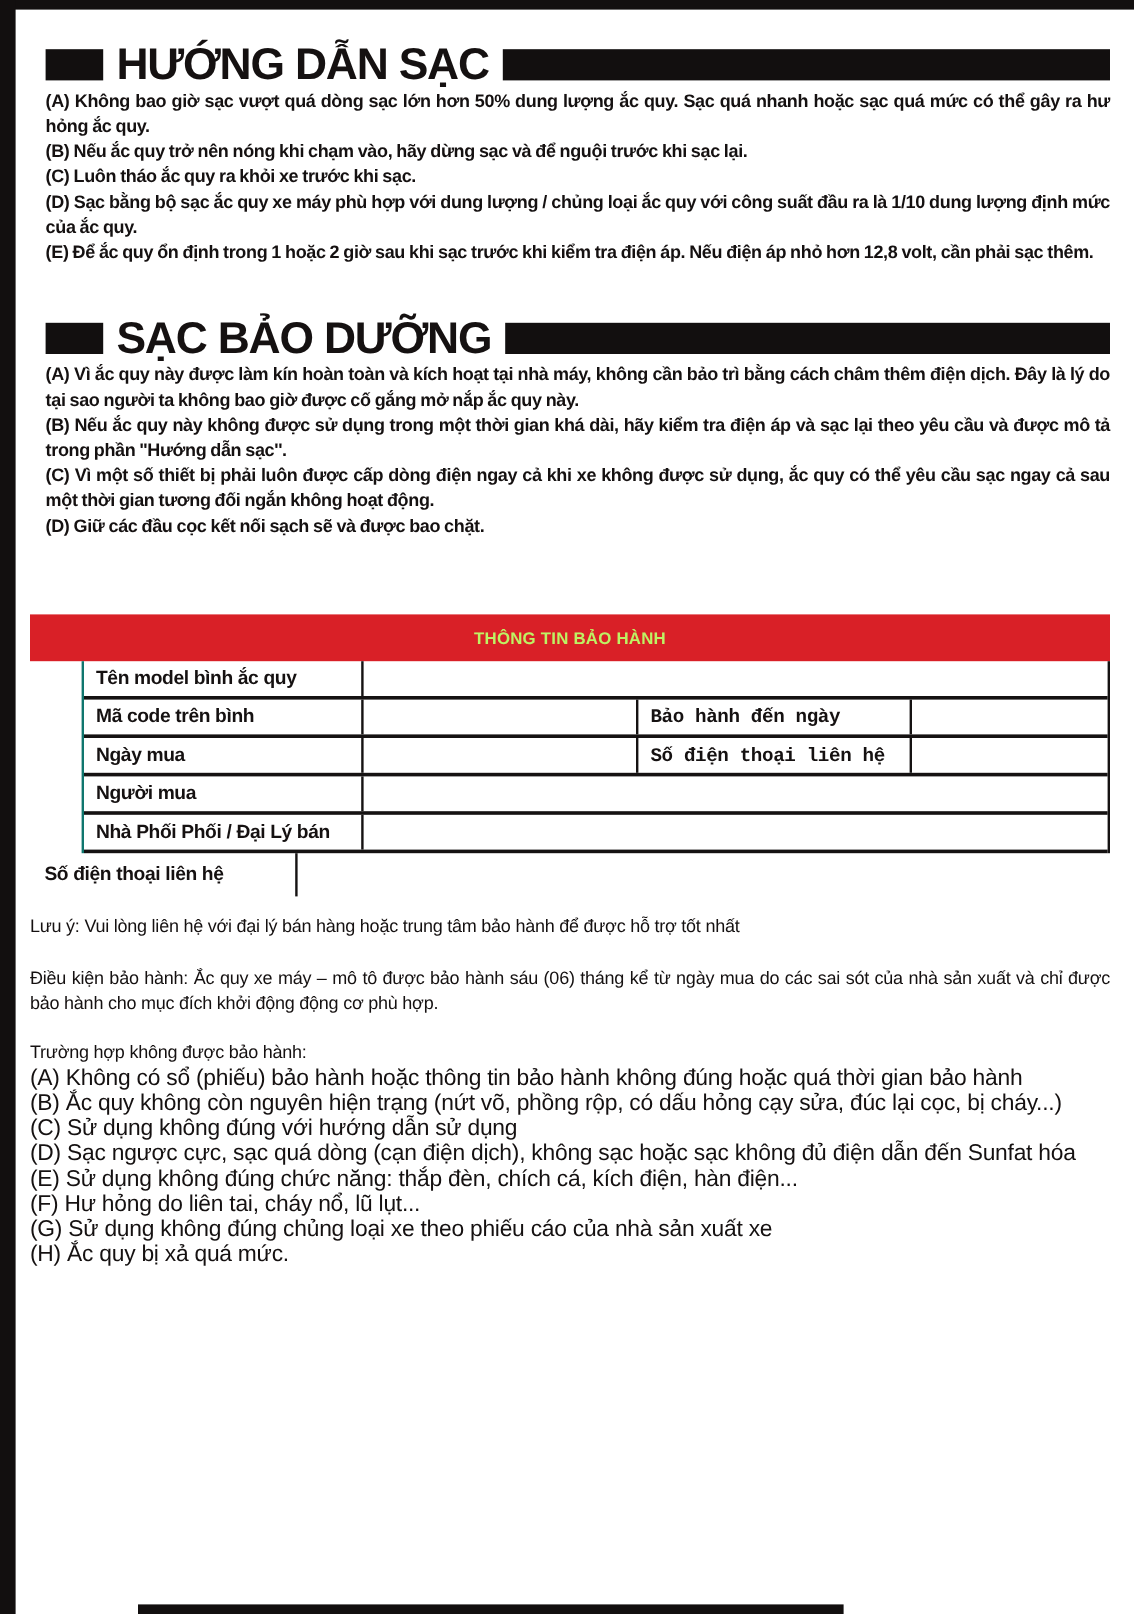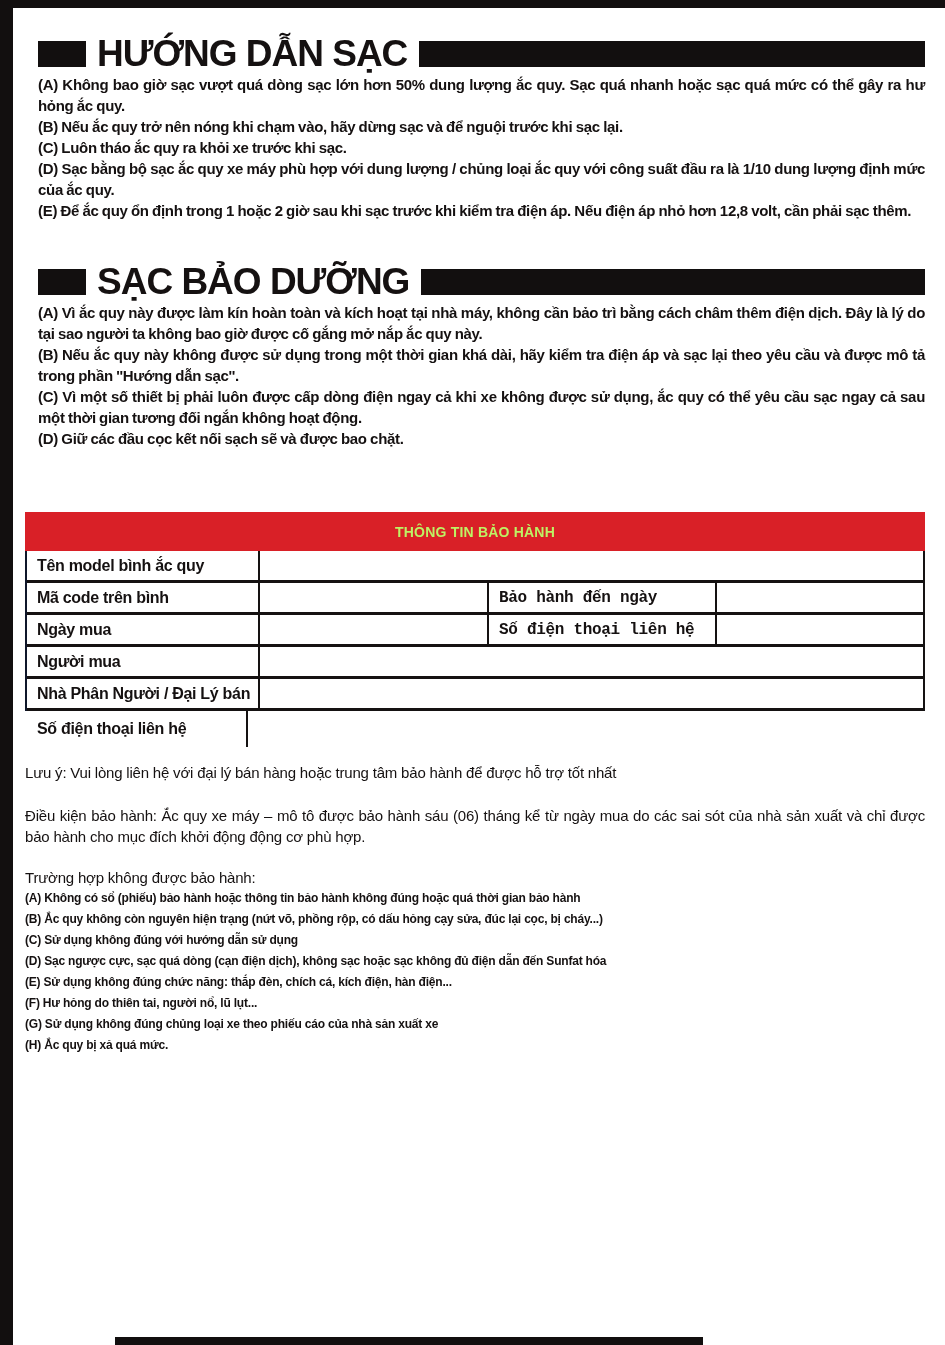--- a/index.html
+++ b/index.html
@@ -36,38 +36,38 @@
     text-align: justify;
   }
 
   
   .wblock { margin-left: -13px; width: 900px; margin-top: 63px; }
   .wbanner {
     height: 39px; background: #d92027;
     display: flex; align-items: center; justify-content: center;
   }
   .wbanner-title { color: #bef264; font-size: 14px; font-weight: 700; letter-spacing: 0.2px; }
-  .wtable { border-left: 2px solid #0f172a; border-right: 2px solid #151212; box-sizing: border-box; }
+  .wtable { border-left: 2px solid #0f766e; border-right: 2px solid #151212; box-sizing: border-box; margin-left: 43px; }
   .wrow { display: flex; align-items: stretch; height: 32px; border-bottom: 3px solid #151212; box-sizing: border-box; }
   .wrow-last { display: flex; align-items: stretch; height: 36px; }
   .wcell-label {
     width: 221px; flex: 0 0 auto; border-right: 2px solid #151212;
     font-size: 16px; font-weight: 700; letter-spacing: -0.3px;
     display: flex; align-items: center; padding-left: 10px; box-sizing: content-box;
   }
   .wrow-last .wcell-label { width: 223px; box-sizing: border-box; padding-left: 12px; }
   .wcell-value { flex: 1 1 auto; }
   .wcell-value.mid { flex: 0 0 auto; width: 227px; border-right: 2px solid #151212; }
   .wcell-label2 { width: 216px; flex: 0 0 auto; border-right: 2px solid #151212; font-family: Liberation Mono, monospace; }
 
   .below { margin-left: -13px; width: 900px; }
   .note { margin-top: 15px; font-size: 15px; line-height: 21px; letter-spacing: -0.2px; }
   .conditions { margin-top: 22px; font-size: 15px; line-height: 21px; letter-spacing: -0.2px; text-align: justify; }
   .exclusions-title { margin-top: 20px; font-size: 15px; line-height: 21px; letter-spacing: -0.2px; }
-  .exclusion { font-size: 12px; line-height: 21px; letter-spacing: -0.2px; font-weight: bold; }
+  .exclusion { font-size: 19px; line-height: 21px; letter-spacing: -0.2px; }
 </style>
 </head>
 <body>
 
 <div class="page">
   <div class="edge-top"></div>
   <div class="edge-left"></div>
 
   <div class="content">
 
@@ -115,40 +115,40 @@
           <div class="wcell-label">Ngày mua</div>
           <div class="wcell-value mid"></div>
           <div class="wcell-label wcell-label2">Số điện thoại liên hệ</div>
           <div class="wcell-value"></div>
         </div>
         <div class="wrow">
           <div class="wcell-label">Người mua</div>
           <div class="wcell-value"></div>
         </div>
         <div class="wrow">
-          <div class="wcell-label">Nhà Phân Người / Đại Lý bán</div>
+          <div class="wcell-label">Nhà Phối Phối / Đại Lý bán</div>
           <div class="wcell-value"></div>
         </div>
       </div>
       <div class="wrow-last">
         <div class="wcell-label">Số điện thoại liên hệ</div>
         <div class="wcell-value"></div>
       </div>
     </div>
 
     <div class="below">
       <div class="note">Lưu ý: Vui lòng liên hệ với đại lý bán hàng hoặc trung tâm bảo hành để được hỗ trợ tốt nhất</div>
       <div class="conditions">Điều kiện bảo hành: Ắc quy xe máy – mô tô được bảo hành sáu (06) tháng kể từ ngày mua do các sai sót của nhà sản xuất và chỉ được bảo hành cho mục đích khởi động động cơ phù hợp.</div>
       <div class="exclusions-title">Trường hợp không được bảo hành:</div>
       <div class="exclusion">(A) Không có sổ (phiếu) bảo hành hoặc thông tin bảo hành không đúng hoặc quá thời gian bảo hành</div>
       <div class="exclusion">(B) Ắc quy không còn nguyên hiện trạng (nứt võ, phồng rộp, có dấu hỏng cạy sửa, đúc lại cọc, bị cháy...)</div>
       <div class="exclusion">(C) Sử dụng không đúng với hướng dẫn sử dụng</div>
       <div class="exclusion">(D) Sạc ngược cực, sạc quá dòng (cạn điện dịch), không sạc hoặc sạc không đủ điện dẫn đến Sunfat hóa</div>
       <div class="exclusion">(E) Sử dụng không đúng chức năng: thắp đèn, chích cá, kích điện, hàn điện...</div>
-      <div class="exclusion">(F) Hư hỏng do thiên tai, người nổ, lũ lụt...</div>
+      <div class="exclusion">(F) Hư hỏng do liên tai, cháy nổ, lũ lụt...</div>
       <div class="exclusion">(G) Sử dụng không đúng chủng loại xe theo phiếu cáo của nhà sản xuất xe</div>
       <div class="exclusion">(H) Ắc quy bị xả quá mức.</div>
     </div>
 
   </div>
 
   <div class="bottom-bar"></div>
 </div>
 
 </body></html>

